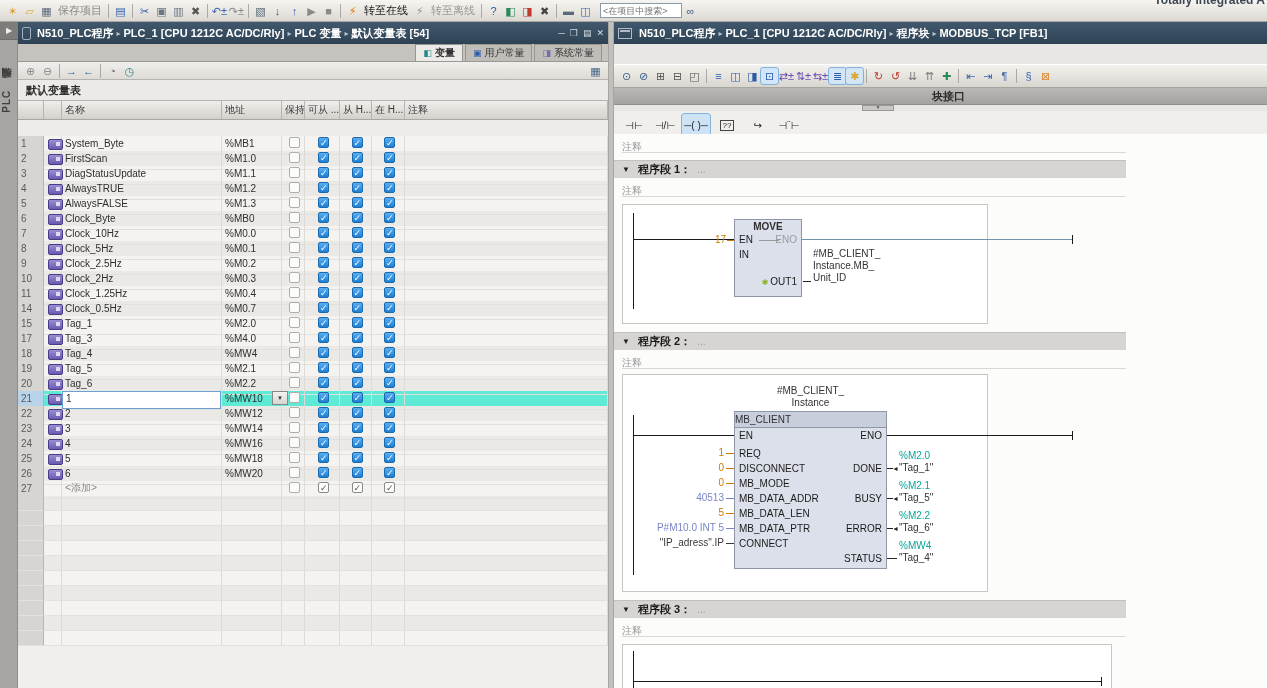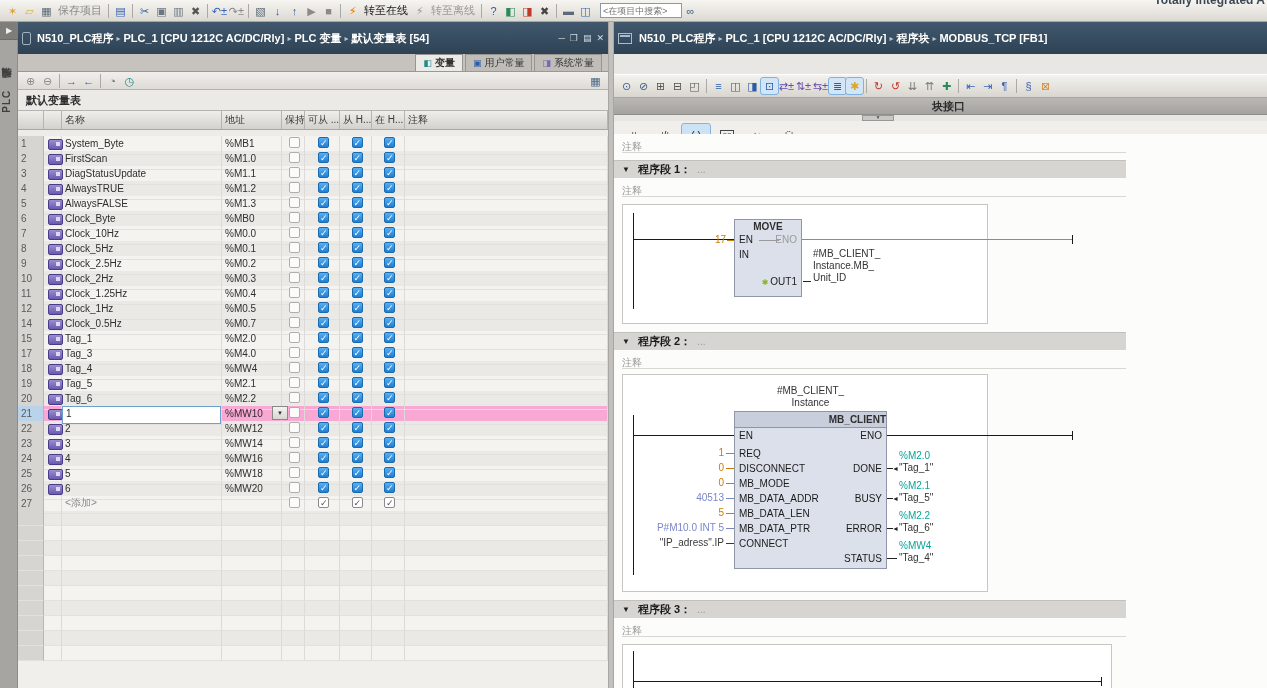--- a/index.html
+++ b/index.html
@@ -17,21 +17,21 @@
   #project-search{width:76px;height:13px;font-size:9px;color:#777;border:1px solid #8a9aa8;
     margin-left:6px;padding:0 2px;background:#fff;}
   #branding{position:absolute;right:2px;top:-7px;font-size:12px;font-weight:bold;color:#3d4855;white-space:nowrap;}
   
   #left-strip{position:absolute;left:0;top:22px;width:18px;bottom:0;background:#a7a5a1;border-right:1px solid #8f8d89;box-sizing:border-box;}
   .strip-btn{width:18px;height:18px;background:#7f7d79;color:#f2f2f2;font-size:8px;
     display:flex;align-items:center;justify-content:center;border-bottom:1px solid #6f6d69;box-sizing:border-box;}
   .strip-label{position:absolute;top:62px;left:0;width:18px;color:#3f3f3d;font-size:10px;font-weight:bold;
     writing-mode:vertical-rl;transform:rotate(180deg);letter-spacing:1px;text-align:center;}
   
-  .titlebar{height:32px;background:linear-gradient(#41586d,#2e4254);color:#fff;display:flex;align-items:center;
+  .titlebar{height:22px;background:linear-gradient(#41586d,#2e4254);color:#fff;display:flex;align-items:center;
     padding:0 4px;font-size:11px;font-weight:bold;box-sizing:border-box;}
   .crumb{margin:0 2px;white-space:nowrap;}
   .crumb-sep{color:#b9c6d2;font-size:8px;margin:0 1px;}
   .pin-icon{width:7px;height:11px;border:1px solid #9fb0bf;border-radius:2px;margin-right:4px;flex:0 0 7px;}
   .win-btns{margin-left:auto;display:flex;gap:5px;font-size:9px;font-weight:normal;color:#d6dde3;}
   .win-btns span{cursor:default;}
   
   #left-panel{position:absolute;left:18px;top:22px;width:590px;bottom:0;background:#edecе9;background:#edece9;overflow:hidden;}
   .tabstrip{height:18px;background:#c6c3be;border-bottom:1px solid #9a9895;display:flex;justify-content:flex-end;
     align-items:flex-end;padding-right:6px;box-sizing:border-box;}
@@ -47,21 +47,21 @@
   .thead{height:18px;background:linear-gradient(#f0eeea,#d3d1cc);border-top:1px solid #b6b4b0;border-bottom:1px solid #a9a7a3;}
   .thead .hc{font-size:10px;color:#3a3a3a;line-height:17px;padding-left:3px;border-right:1px solid #b6b4b0;
     overflow:hidden;white-space:nowrap;box-sizing:border-box;}
   .tbody{position:absolute;left:0;right:0;top:114px;bottom:0;overflow:hidden;background:#f0efec;}
   .trow{height:15px;}
   .trow .c{font-size:10px;color:#2e2e2e;line-height:15px;padding-left:3px;border-right:1px solid #dddbd7;
     border-bottom:1px solid #e3e1dd;overflow:visible;white-space:nowrap;box-sizing:border-box;position:relative;}
   .trow{background:#f4f3f0;}
   .trow.alt{background:#eae9e5;}
   .trow .gutter{background:#d7d5d1;color:#5a5a5a;border-right:1px solid #b8b6b2;}
-  .trow.sel{background:#f9a8d4;}
+  .trow.sel{background:#5eead4;}
   .trow.sel .gutter{background:#b9d3ea;}
   .tagicon{display:inline-block;width:13px;height:9px;margin:3px 0 0 1px;border:1px solid #4a3a8a;border-radius:2px;
     background:linear-gradient(#9a8fd0,#6a5ab0);position:relative;}
   .tagicon::after{content:"";position:absolute;right:2px;top:2px;width:4px;height:4px;background:#ded9f2;}
   .editbox{position:absolute;inset:0;background:#fff;border:1px solid #6ba0d0;line-height:13px;padding-left:3px;box-sizing:border-box;}
   .dropbtn{position:absolute;left:50px;top:0;width:16px;height:14px;background:linear-gradient(#f4f3f0,#d8d6d2);
     border:1px solid #8a8886;box-sizing:border-box;z-index:2;text-align:center;}
   .dropbtn::after{content:"▼";font-size:6px;color:#333;position:relative;top:-3px;}
   .cb{display:inline-block;width:11px;height:11px;margin:1px auto;border-radius:2px;box-sizing:border-box;position:relative;}
   .cbwrap{text-align:center;}
@@ -94,21 +94,21 @@
     display:flex;align-items:center;box-sizing:border-box;}
   .net-header .tri{font-size:8px;color:#222;margin:0 8px 0 8px;}
   .net-header .nlabel{font-size:11px;font-weight:bold;color:#1a1a1a;}
   .net-header .ndots{font-size:10px;color:#9a9a9a;margin-left:6px;}
   .canvas{position:absolute;left:8px;width:366px;border:1px solid #c8c6c2;background:#fff;box-sizing:border-box;}
   .hline{position:absolute;height:1px;background:#1a1a1a;}
   .vline{position:absolute;width:1px;background:#1a1a1a;}
   .hline.teal{background:#6f95aa;}
   .lad-box{position:absolute;background:#dce0ea;border:1px solid #8f96a8;box-sizing:border-box;}
   .lad-title{text-align:center;font-size:10px;font-weight:bold;color:#2f2f2f;line-height:13px;}
-  .mb-title{text-align:right;font-size:10px;font-weight:bold;color:#2f2f2f;line-height:15px;height:16px;
+  .mb-title{text-align:left;font-size:10px;font-weight:normal;color:#2f2f2f;line-height:15px;height:16px;
     background:#c9cedd;border-bottom:1px solid #8f96a8;box-sizing:border-box;}
   .pin-l{position:absolute;left:4px;font-size:10px;color:#1a1a1a;line-height:12px;white-space:nowrap;}
   .pin-r{position:absolute;right:4px;font-size:10px;color:#1a1a1a;line-height:12px;white-space:nowrap;}
   .gray{color:#9a9a9a;}
   .pin-v{position:absolute;font-size:10px;line-height:12px;text-align:right;white-space:nowrap;}
   .pdash{position:absolute;height:1px;background:currentColor;}
   .v-orange{color:#cf7a00;} .v-blue{color:#7b86c8;} .v-dark{color:#3a3a3a;} .v-black{color:#222;}
   .op-addr{position:absolute;font-size:10px;line-height:12px;color:#0aa49a;white-space:nowrap;}
   .op-tag{position:absolute;font-size:10px;line-height:12px;color:#333;white-space:nowrap;}
   .op-arrow{position:absolute;font-size:7px;color:#222;line-height:10px;}
@@ -333,31 +333,20 @@
           <div class="c cbwrap"><span class="cb on"></span></div>
           <div class="c cbwrap"><span class="cb on"></span></div>
           <div class="c cbwrap"><span class="cb on"></span></div>
           <div class="c"></div>
         </div>
         <div class="trow grid9">
           <div class="c gutter">11</div>
           <div class="c"><span class="tagicon"></span></div>
           <div class="c">Clock_1.25Hz</div>
           <div class="c">%M0.4</div>
-          <div class="c cbwrap"><span class="cb off"></span></div>
-          <div class="c cbwrap"><span class="cb on"></span></div>
-          <div class="c cbwrap"><span class="cb on"></span></div>
-          <div class="c cbwrap"><span class="cb on"></span></div>
-          <div class="c"></div>
-        </div>
-        <div class="trow grid9 alt">
-          <div class="c gutter">12</div>
-          <div class="c"><span class="tagicon"></span></div>
-          <div class="c">Clock_1Hz</div>
-          <div class="c">%M0.5</div>
           <div class="c cbwrap"><span class="cb off"></span></div>
           <div class="c cbwrap"><span class="cb on"></span></div>
           <div class="c cbwrap"><span class="cb on"></span></div>
           <div class="c cbwrap"><span class="cb on"></span></div>
           <div class="c"></div>
         </div>
         <div class="trow grid9 alt">
           <div class="c gutter">14</div>
           <div class="c"><span class="tagicon"></span></div>
           <div class="c">Clock_0.5Hz</div>

